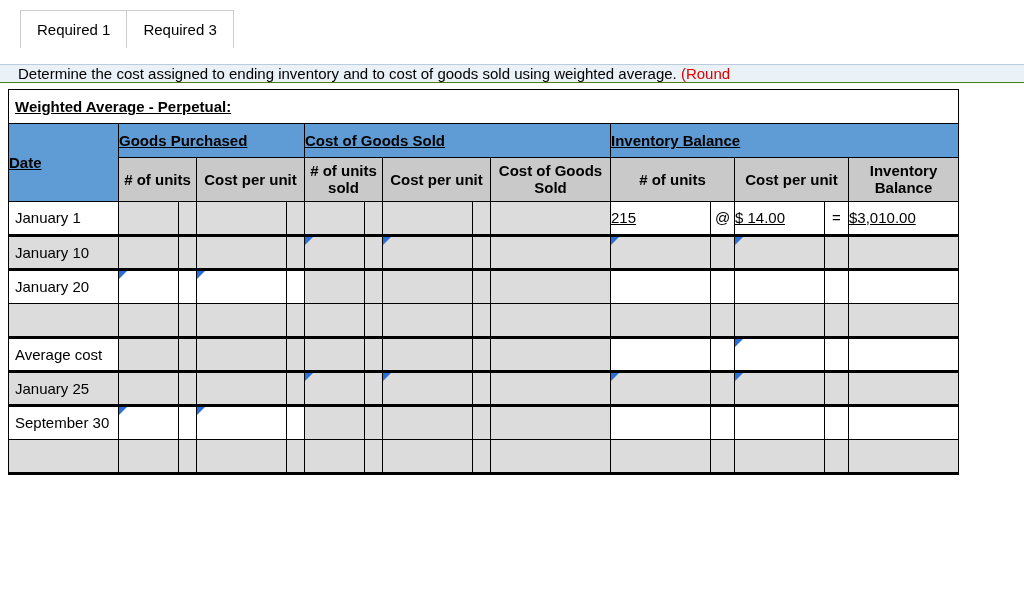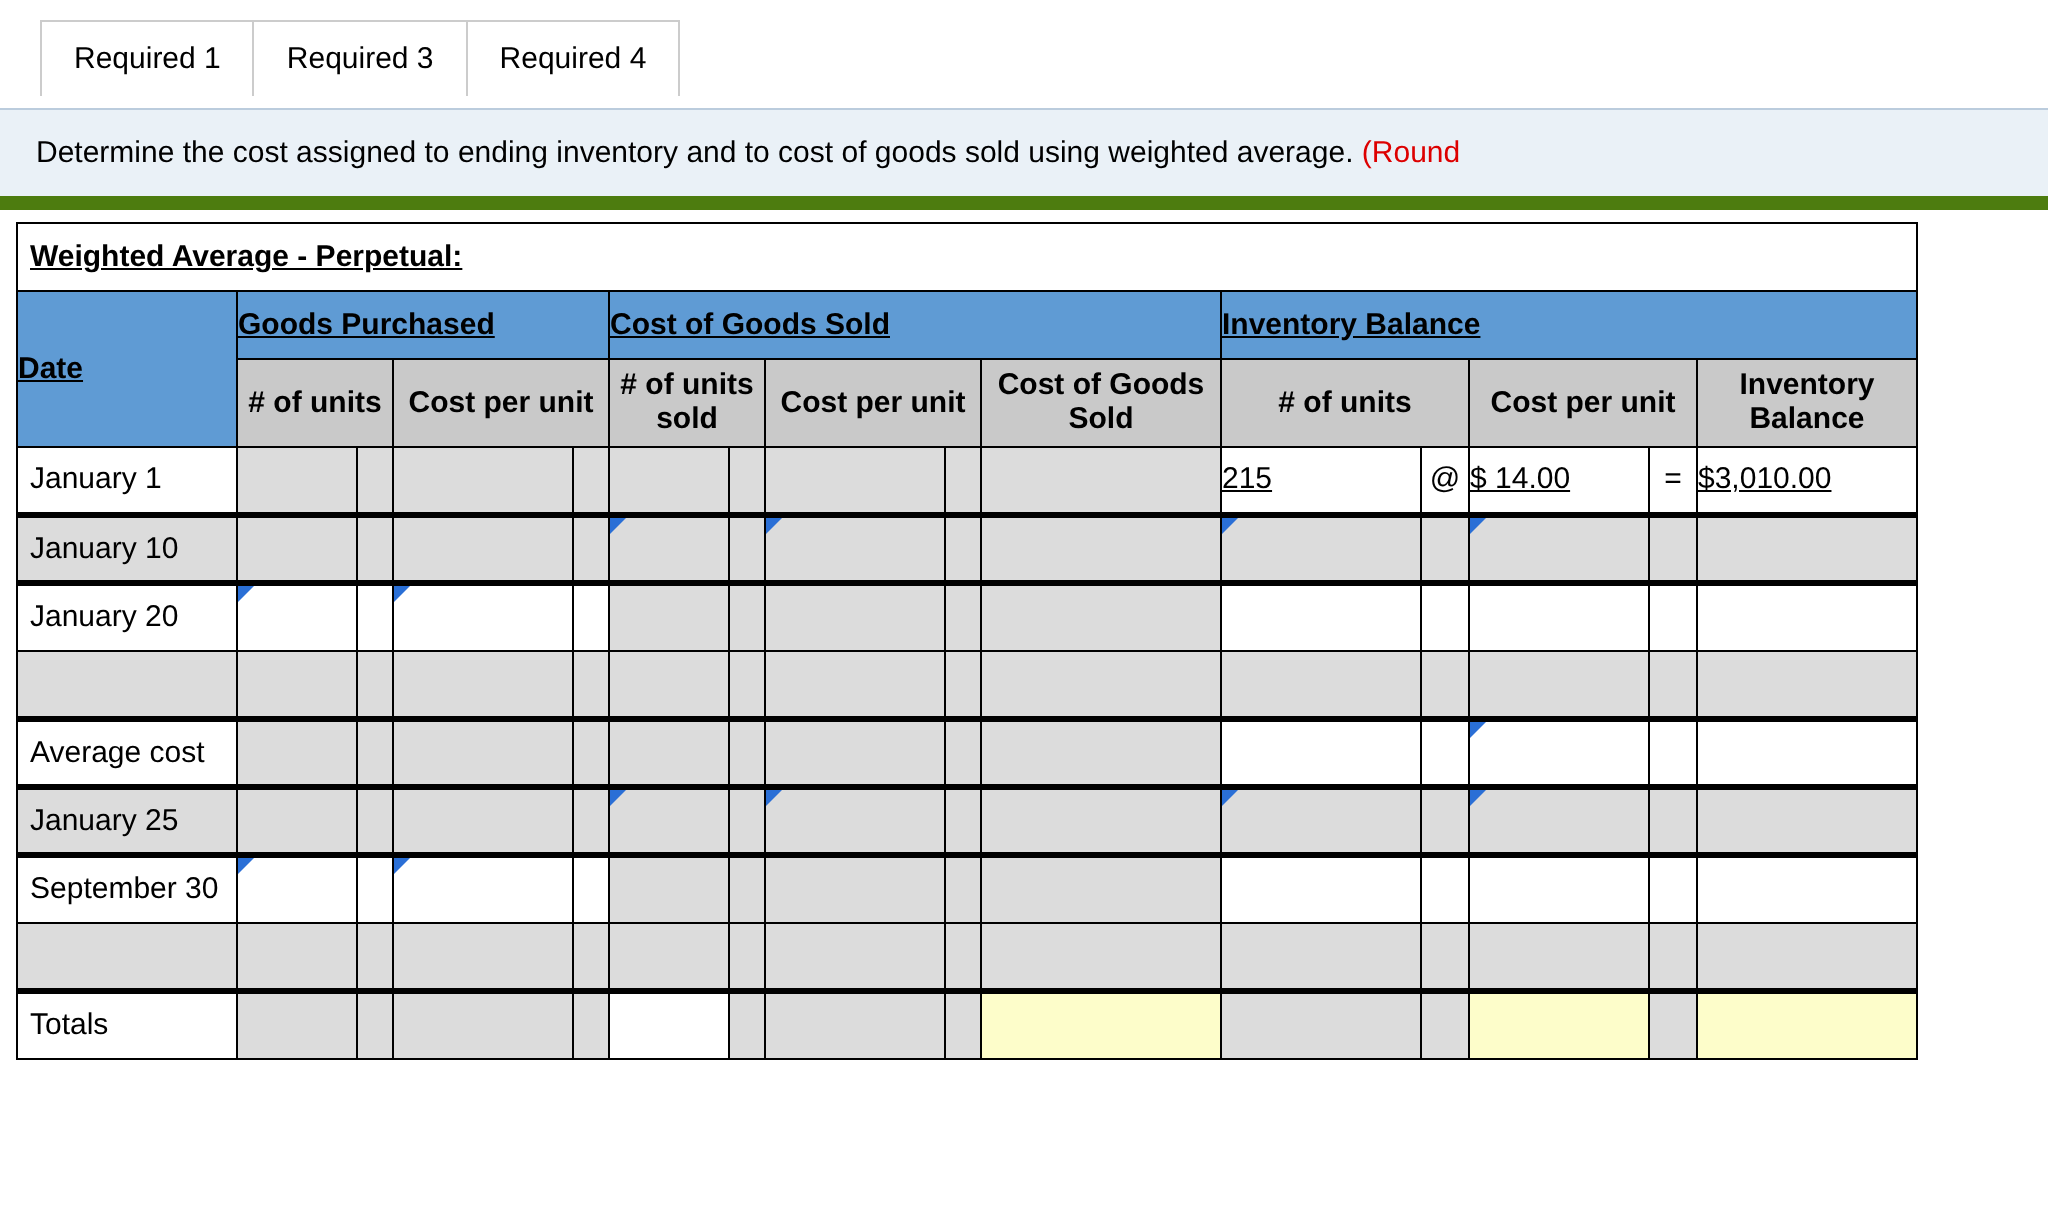--- a/index.html
+++ b/index.html
@@ -1,42 +1,42 @@
 <!DOCTYPE html>
 <html><head>
 <meta charset="utf-8">
 <style>
   * { box-sizing: border-box; }
   html, body { margin: 0; padding: 0; font-family: Arial, Helvetica, sans-serif; font-size: 15px; color: #000; background: #fff; }
-  .page { width: 1024px; height: 603px; overflow: hidden; position: relative; }
+  .page { width: 1024px; height: 475px; overflow: hidden; position: relative; }
 
   
   .tabs { display: flex; padding: 10px 0 0 20px; }
   .tab {
     border: 1px solid #ccc;
     border-bottom: none;
     padding: 10px 16px;
     background: #fff;
     margin-right: -1px;
     cursor: pointer;
     position: relative;
   }
   .tab.active {
     border: 1px dotted #3366cc;
     border-bottom: none;
     z-index: 2;
   }
 
   
   .instruction {
-    margin-top: 6px;
+    margin-top: 16px;
     background: #eaf1f7;
     border-top: 1px solid #bcd;
-    border-bottom: 7px solid #4d7c0f;
-    padding: 13px 18px;
+    border-bottom: 1px solid #4d7c0f;
+    padding: 0 18px;
   }
   .instruction .red { color: #d00; }
 
   
   .tbl-wrap { margin: 6px 0 0 8px; border-radius: 30px; }
   .tbl { border-collapse: collapse; table-layout: fixed; }
   .tbl td, .tbl th { border: 1px solid #000; padding: 0; height: 34px; vertical-align: middle; }
   .tbl .title-row td { border: 1px solid #000; }
   .title-cell { font-weight: bold; text-decoration: underline; text-align: left; padding: 4px 6px !important; background: #fff; }
 
@@ -82,21 +82,20 @@
   
   .thick-bottom td { border-bottom: 3px solid #000 !important; }
 </style>
 </head>
 <body>
 <div class="page">
 
 <div class="tabs">
   <div class="tab">Required 1</div>
   <div class="tab">Required 3</div>
-  <div class="tab">Required 4</div>
 </div>
 
 <div class="instruction">
   <span>Determine the cost assigned to ending inventory and to cost of goods sold using weighted average. </span><span class="red">(Round</span>
 </div>
 
 <div class="tbl-wrap">
 <table class="tbl">
 <colgroup>
   <col class="c-date">

